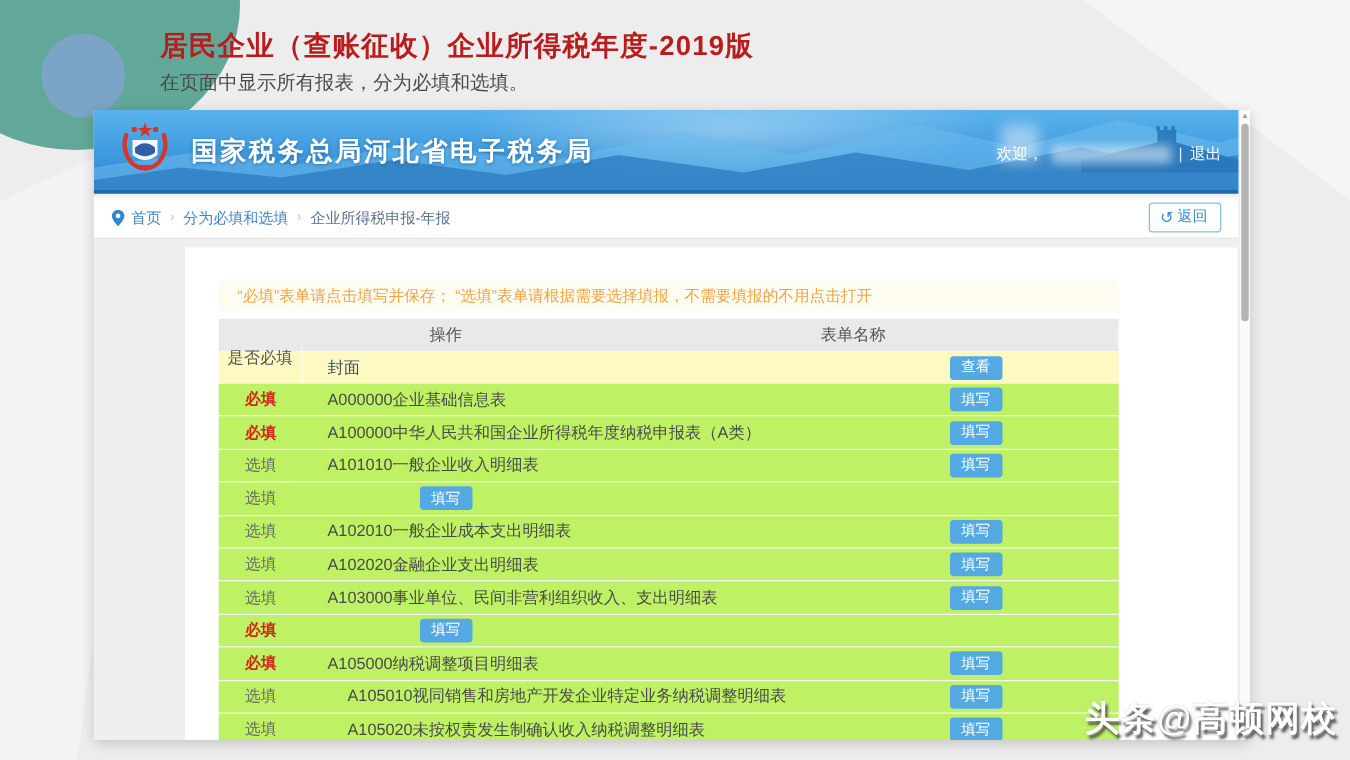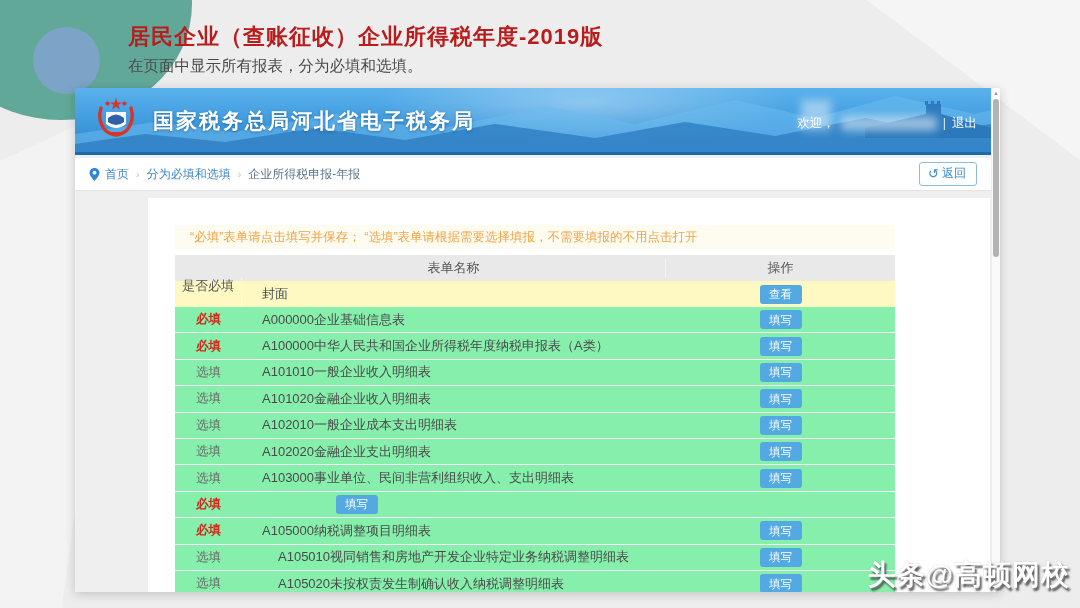--- a/index.html
+++ b/index.html
@@ -121,21 +121,21 @@
   .thead {
     display:flex; align-items:center; height:26px;
     background:#e9e9e9; color:#555; font-size:13px;
   }
   .thead .hc { text-align:center; }
   .hc1 { width:67px; border-right:1px solid #f5f5f5;margin-top:35px; }
   .hc2 { width:424px; border-right:1px solid #f5f5f5; }
   .hc3 { width:229px; }
   .trow {
     display:flex; align-items:center; height:26.4px;
-    background:#86efac; border-bottom:1px solid #f5f5f5; font-size:13px;
+    background:#bef264; border-bottom:1px solid #f5f5f5; font-size:13px;
   }
   .trow.cover { background:#fef9c3; border-bottom:none; height:26px; }
   .trow.cover .c1 { border-right:1px solid rgba(255,255,255,.55); height:100%; }
   .c1 { width:67px; text-align:center; font-size:12.5px; }
   .c2 { width:424px; padding-left:20px; color:#4a4a4a;
         white-space:nowrap; overflow:hidden; }
   .c2.indent { padding-left:36px; }
   .trow.cover .c2 { color:#3b4a56; }
   .c3 { width:229px; text-align:center; }
   .req-red { color:#d4261a; font-weight:700; }
@@ -220,22 +220,22 @@
       <span>返回</span>
     </button>
   </div>
 
   <div class="panel">
     <div class="notice">“必填”表单请点击填写并保存； “选填”表单请根据需要选择填报，不需要填报的不用点击打开</div>
 
     <div class="tbl">
       <div class="thead">
         <div class="hc hc1" style="text-align:center">是否必填</div>
+        <div class="hc hc3" style="text-align:center">操作</div>
         <div class="hc hc2" style="text-align:center">表单名称</div>
-        <div class="hc hc3" style="text-align:center">操作</div>
       </div>
 
       <div class="trow cover">
         <div class="c1"></div>
         <div class="c2">封面</div>
         <div class="c3"><button class="btn">查看</button></div>
       </div>
 
       <div class="trow">
         <div class="c1 req-red">必填</div>
@@ -250,21 +250,20 @@
       </div>
 
       <div class="trow">
         <div class="c1 req-gray">选填</div>
         <div class="c2">A101010一般企业收入明细表</div>
         <div class="c3"><button class="btn">填写</button></div>
       </div>
 
       <div class="trow">
         <div class="c1 req-gray">选填</div>
-        <div class="c2">A101020金融企业收入明细表</div>
         <div class="c3"><button class="btn">填写</button></div>
       </div>
 
       <div class="trow">
         <div class="c1 req-gray">选填</div>
         <div class="c2">A102010一般企业成本支出明细表</div>
         <div class="c3"><button class="btn">填写</button></div>
       </div>
 
       <div class="trow">

